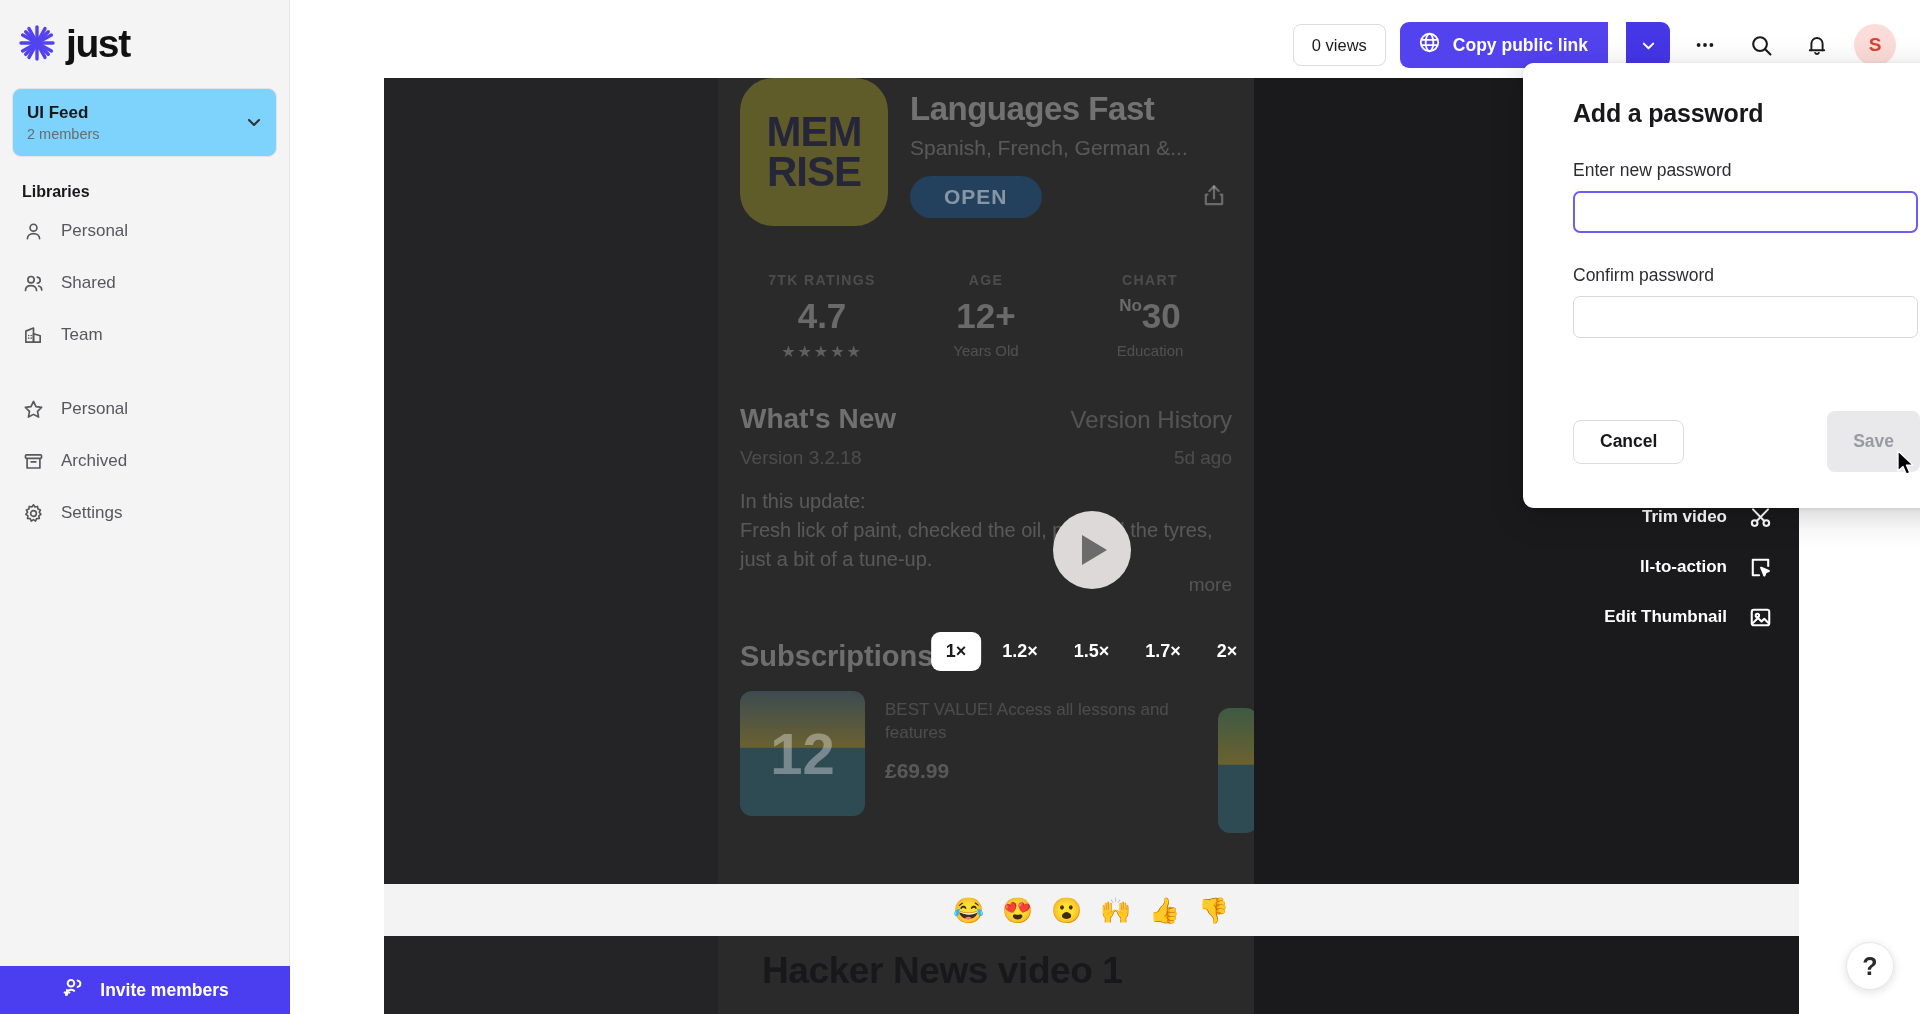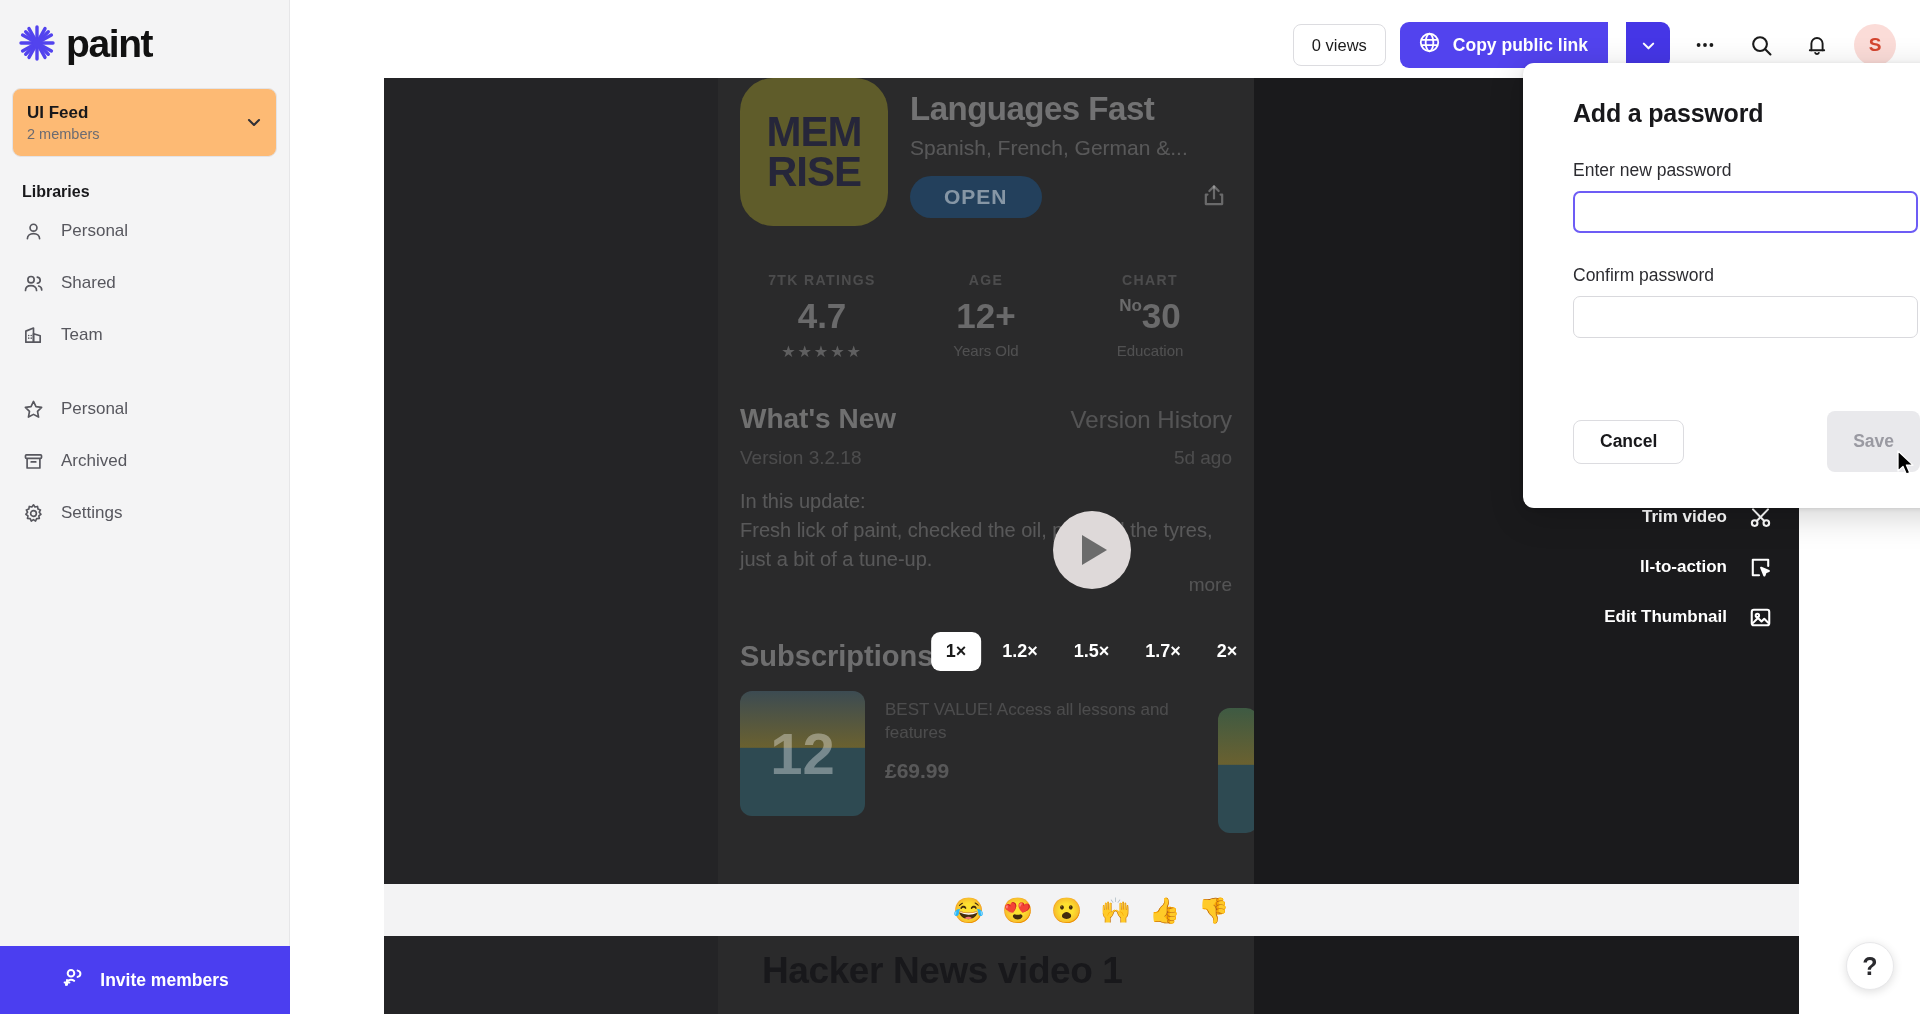--- a/index.html
+++ b/index.html
@@ -19,21 +19,21 @@
     border-right: 1px solid #e6e6e8;
     position: relative;
     flex: 0 0 290px;
   }
   .logo-row { display: flex; align-items: center; gap: 10px; padding: 18px 0 0 18px; height: 68px; }
   .logo-mark { width: 38px; height: 38px; position: relative; flex: 0 0 38px; }
   .logo-word { font-size: 39px; font-weight: 700; letter-spacing: -1.4px; color: #111; line-height: 1; }
 
   .workspace-card {
     margin: 20px 12px 0 12px;
-    background: #fdba74;
+    background: #7dd3fc;
     border: 1px solid #e3e3e6;
     border-radius: 9px;
     padding: 13px 14px 14px 14px;
     display: flex; align-items: center; justify-content: space-between;
     cursor: pointer;
   }
   .ws-name { font-size: 17px; font-weight: 700; color: #18181b; line-height: 1.25; }
   .ws-sub { font-size: 14.5px; color: #6b6b72; margin-top: 3px; }
   .chev { width: 16px; height: 16px; color: #303036; }
 
@@ -42,21 +42,21 @@
   .nav-item {
     display: flex; align-items: center; gap: 17px;
     height: 52px; padding-left: 22px;
     font-size: 17px; color: #57575e; cursor: pointer;
   }
   .nav-item .nav-ico { width: 22px; height: 22px; flex: 0 0 22px; display: flex; align-items: center; justify-content: center; color: #57575e; }
   .nav-gap { height: 22px; }
 
   .invite-bar {
     position: absolute; left: 0; bottom: 0;
-    width: 290px; height: 68px;
+    width: 290px; height: 48px;
     background: #4b3ef0;
     display: flex; align-items: center; justify-content: center; gap: 15px;
     color: #fff; font-size: 17.5px; font-weight: 700; cursor: pointer;
   }
 
   
   #main { position: relative; flex: 1; height: 1014px; background: #fff; }
 
   
   #topbar {
@@ -270,21 +270,21 @@
             <line x1="7.7" y1="7.7" x2="30.3" y2="30.3"></line>
             <line x1="30.3" y1="7.7" x2="7.7" y2="30.3"></line>
             <line x1="11" y1="4.6" x2="27" y2="33.4"></line>
             <line x1="27" y1="4.6" x2="11" y2="33.4"></line>
             <line x1="4.6" y1="11" x2="33.4" y2="27"></line>
             <line x1="4.6" y1="27" x2="33.4" y2="11"></line>
           </g>
           <circle cx="19" cy="19" r="4.6" fill="#5243ee"></circle>
         </svg>
       </span>
-      <span class="logo-word">paint</span>
+      <span class="logo-word">just</span>
     </div>
 
     <div class="workspace-card">
       <div>
         <div class="ws-name">UI Feed</div>
         <div class="ws-sub">2 members</div>
       </div>
       <span class="chev">
         <svg viewBox="0 0 16 16" width="16" height="16" fill="none" stroke="currentColor" stroke-width="2.1" stroke-linecap="round" stroke-linejoin="round">
             <polyline points="3,6 8,11 13,6"></polyline>

